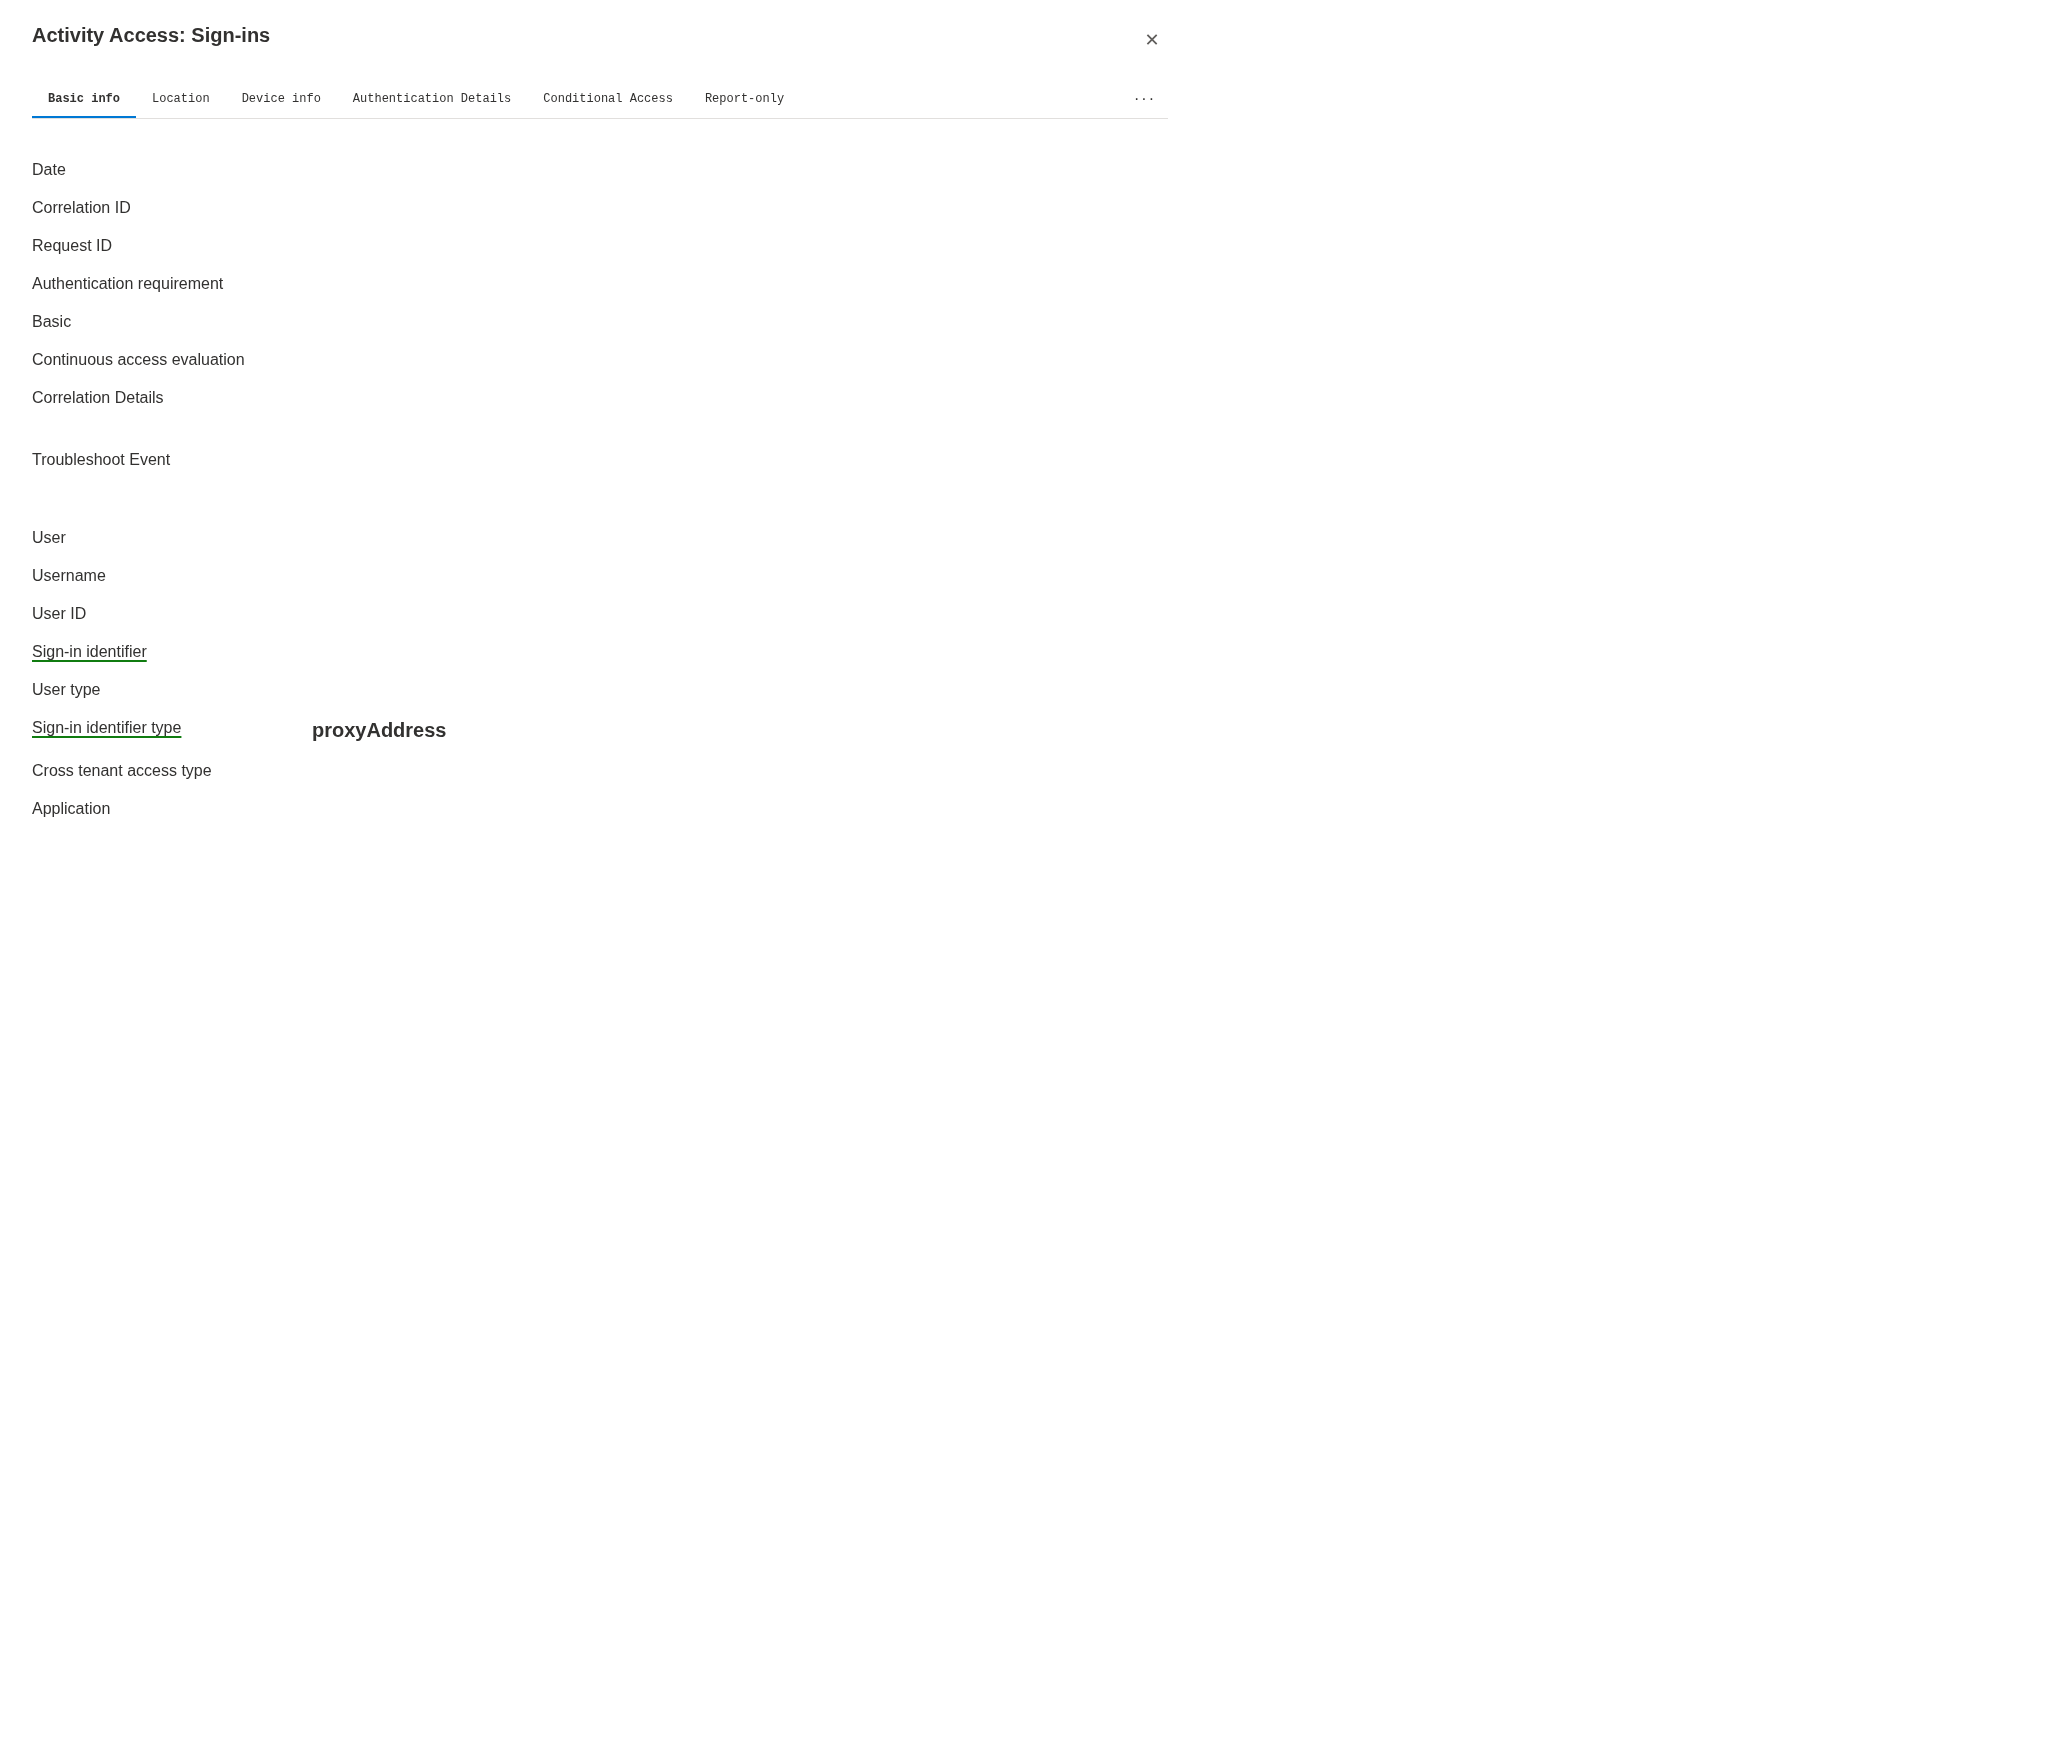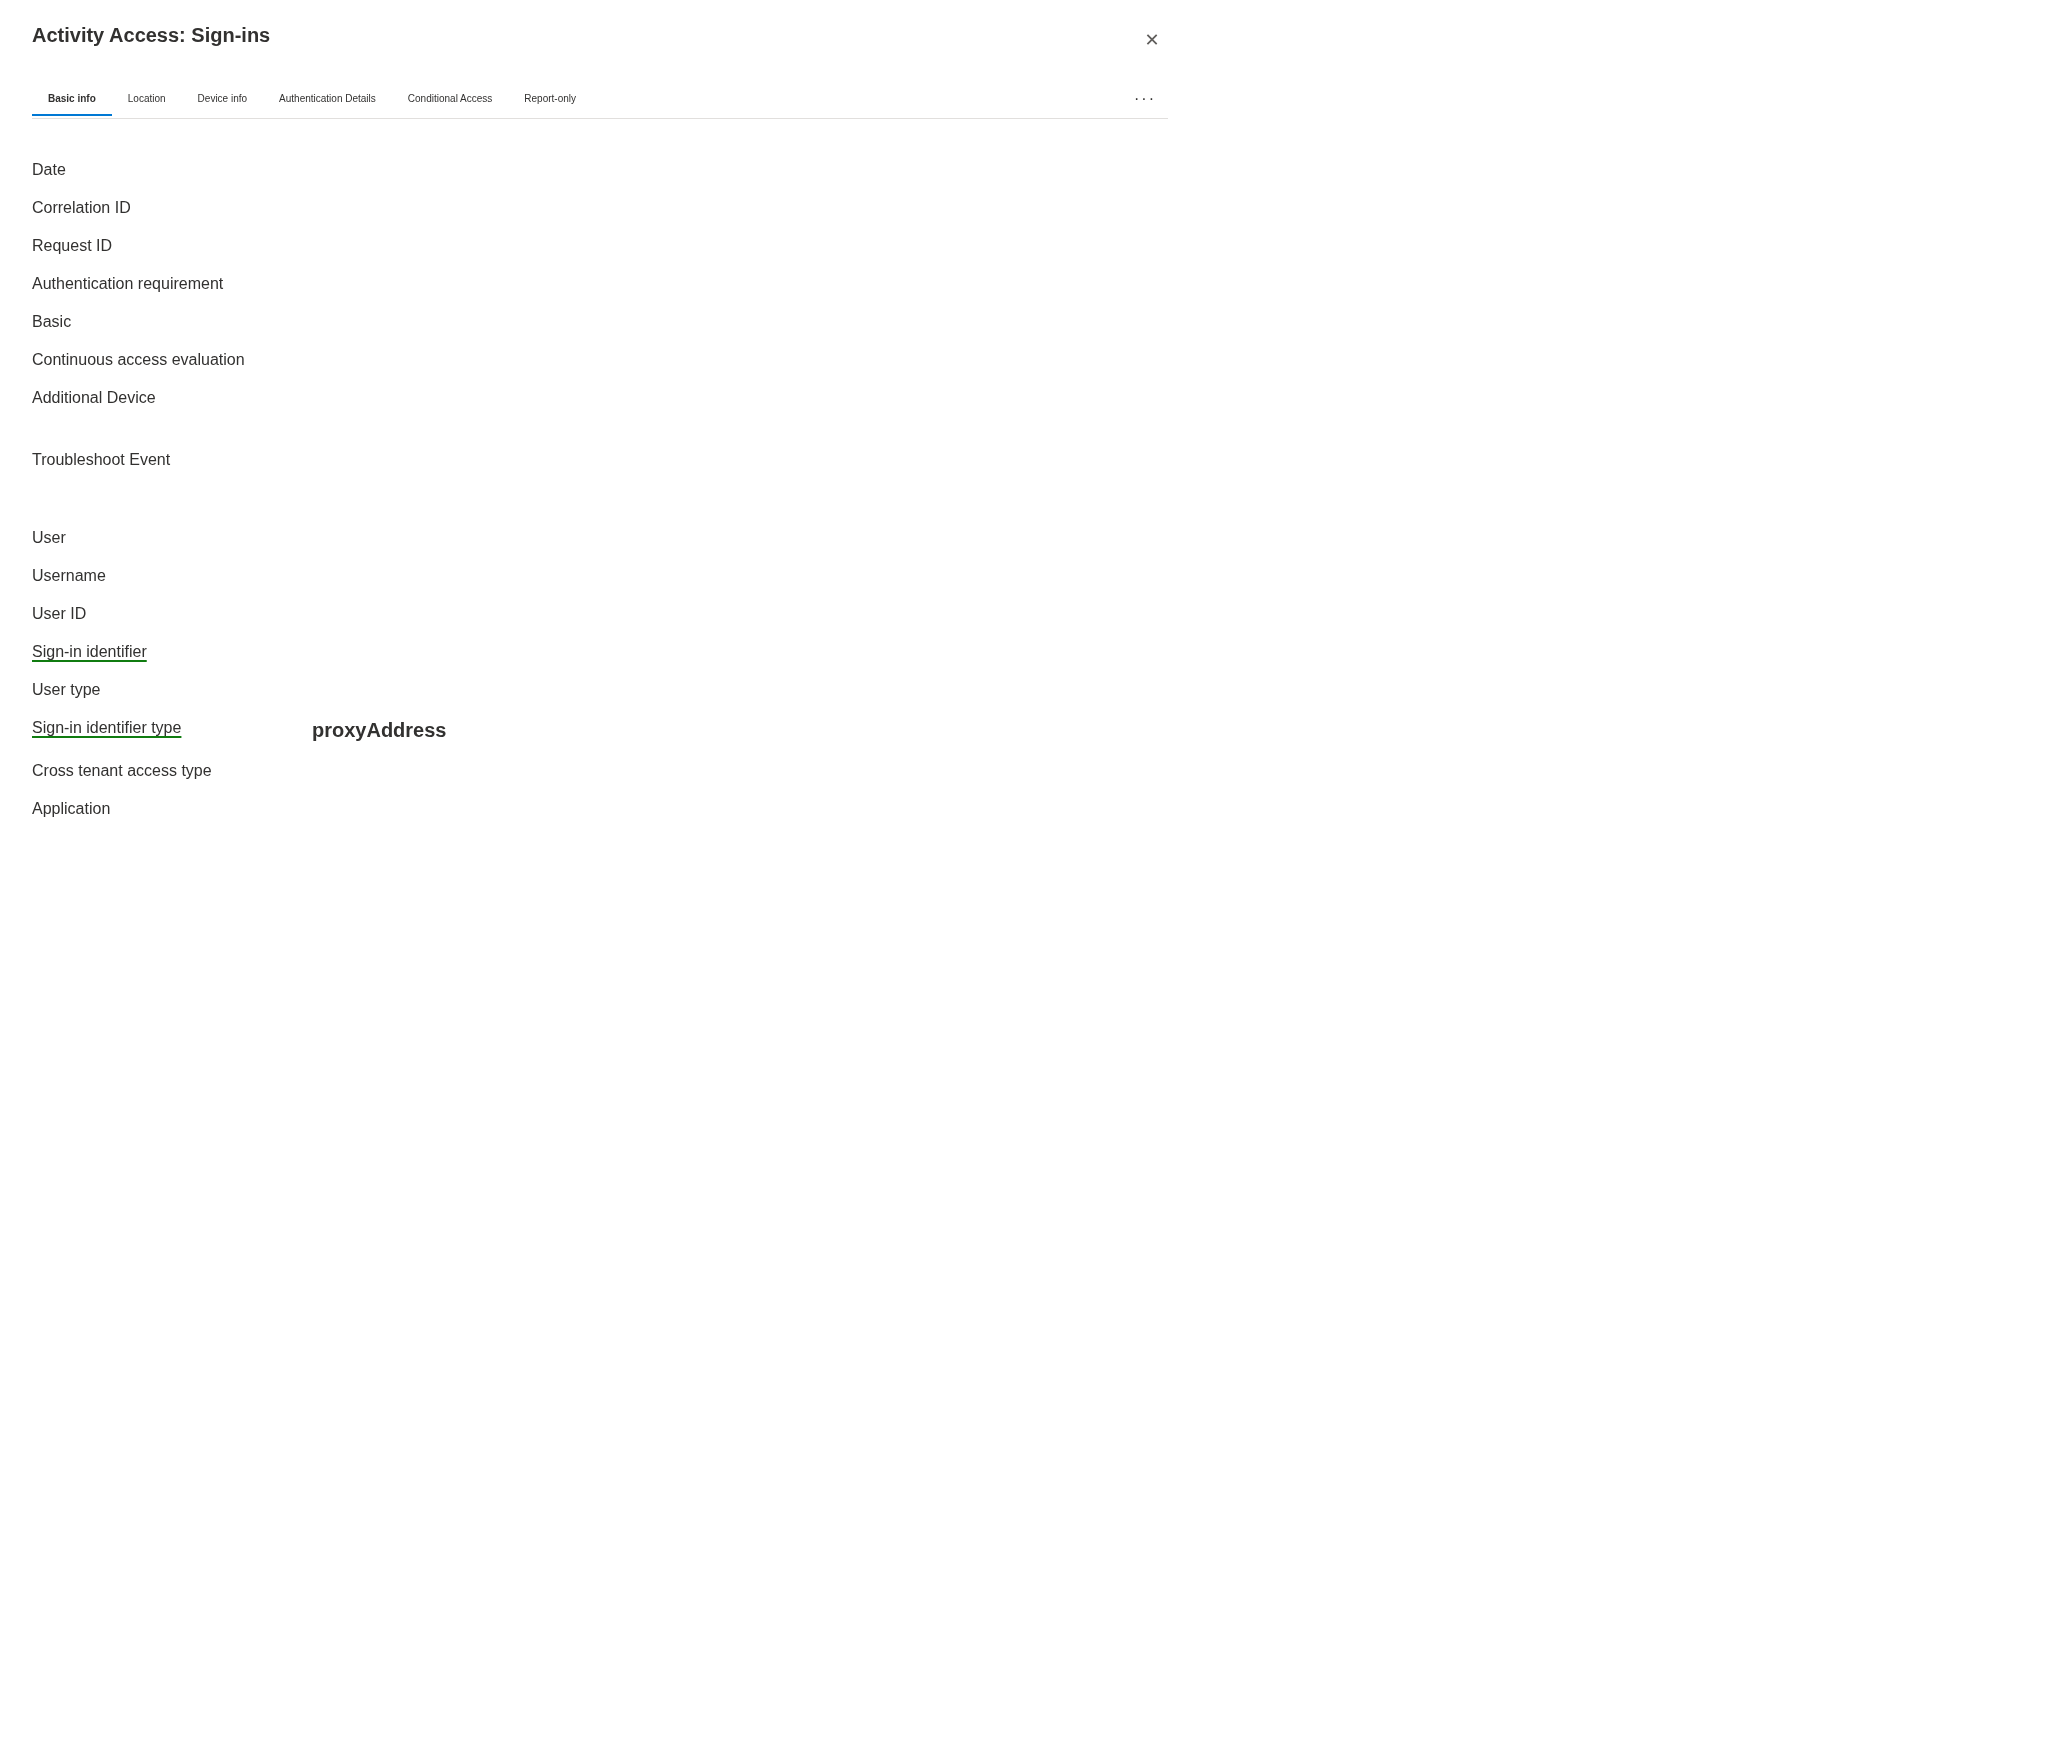--- a/index.html
+++ b/index.html
@@ -55,29 +55,30 @@
       display: flex;
       align-items: center;
       border-bottom: 1px solid #e1dfdd;
       margin-bottom: 24px;
       gap: 0;
     }
 
     .tab {
       padding: 10px 16px;
       cursor: pointer;
-      font-size: 10px;
+      font-size: 12px;
       color: #323130;
       border-bottom: 2px solid transparent;
       white-space: nowrap;
       background: none;
       border-top: none;
       border-left: none;
       border-right: none;
       margin-bottom: -1px;
+      font-family: Liberation Mono, monospace;
     }
 
     .tab.active {
       font-weight: 600;
       border-bottom: 2px solid #0078d4;
       color: #323130;
     }
 
     .tab-more {
       margin-left: auto;
@@ -174,21 +175,21 @@
       <span class="field-label">Basic</span>
       <span class="field-value"></span>
     </div>
 
     <div class="field-row">
       <span class="field-label">Continuous access evaluation</span>
       <span class="field-value"></span>
     </div>
 
     <div class="field-row">
-      <span class="field-label">Additional Device</span>
+      <span class="field-label">Correlation Details</span>
       <span class="field-value"></span>
     </div>
 
     <div class="spacer"></div>
 
     <div class="field-row">
       <span class="field-label">Troubleshoot Event</span>
       <span class="field-value"></span>
     </div>
 

